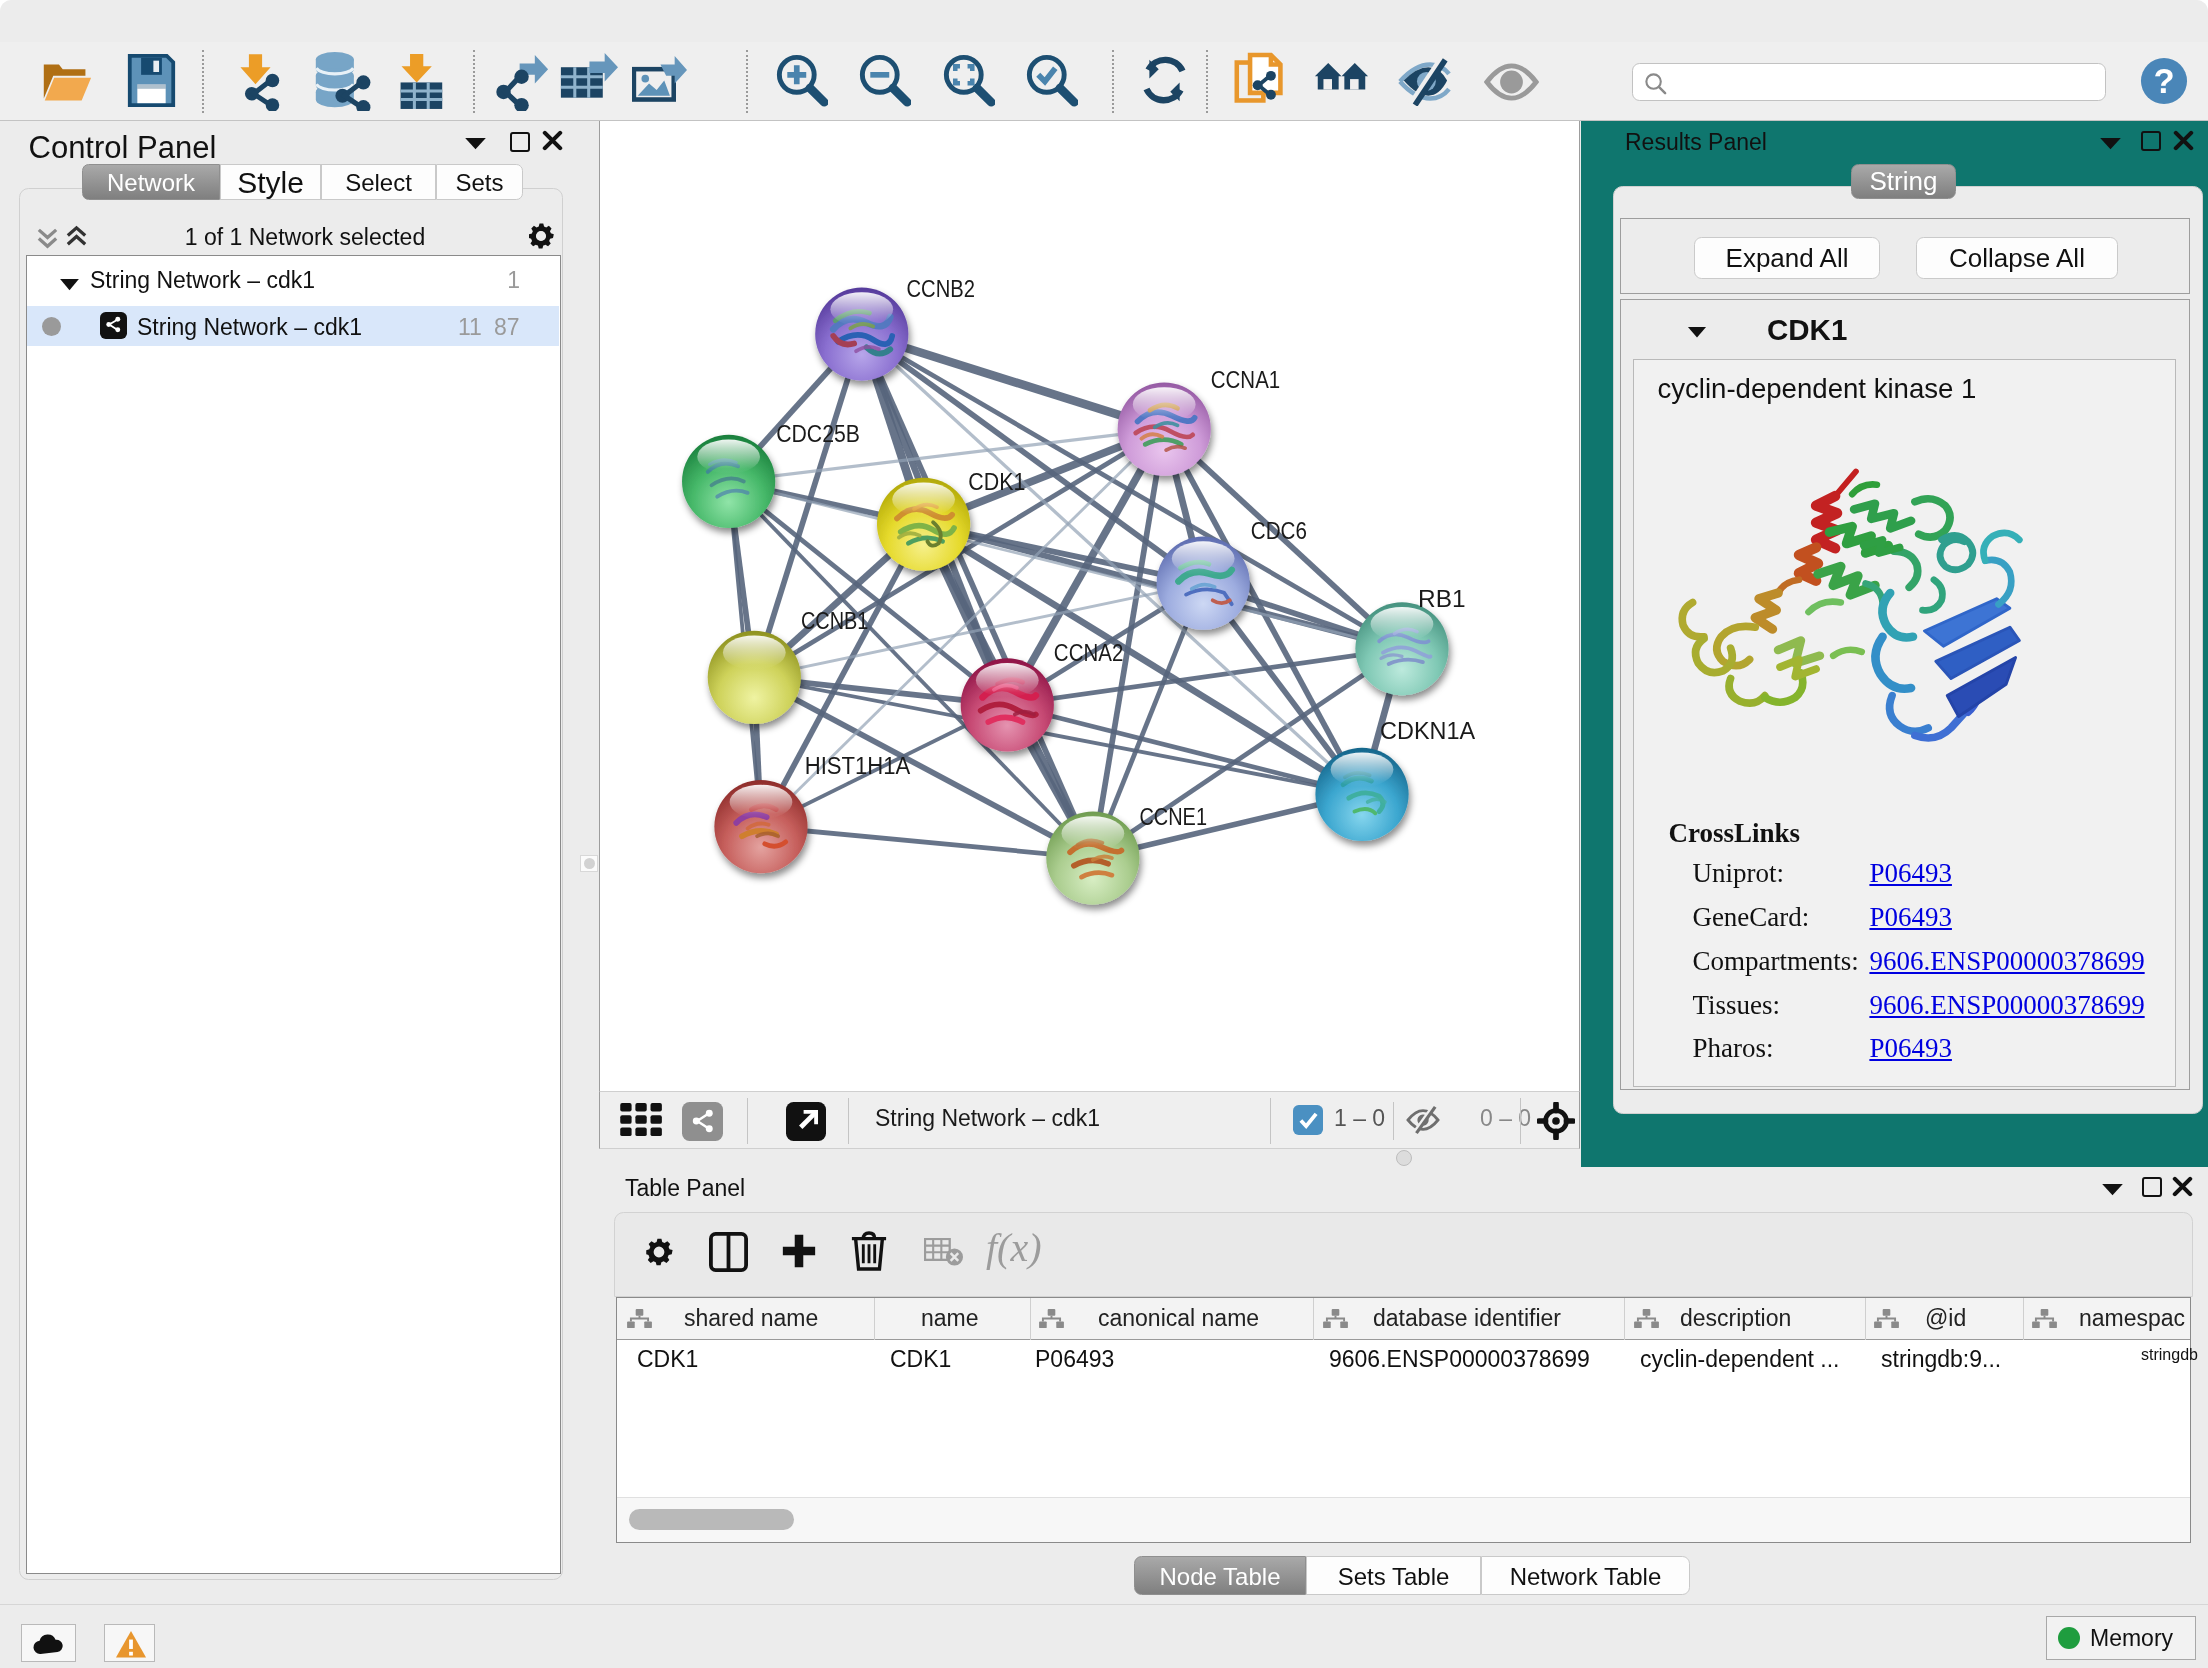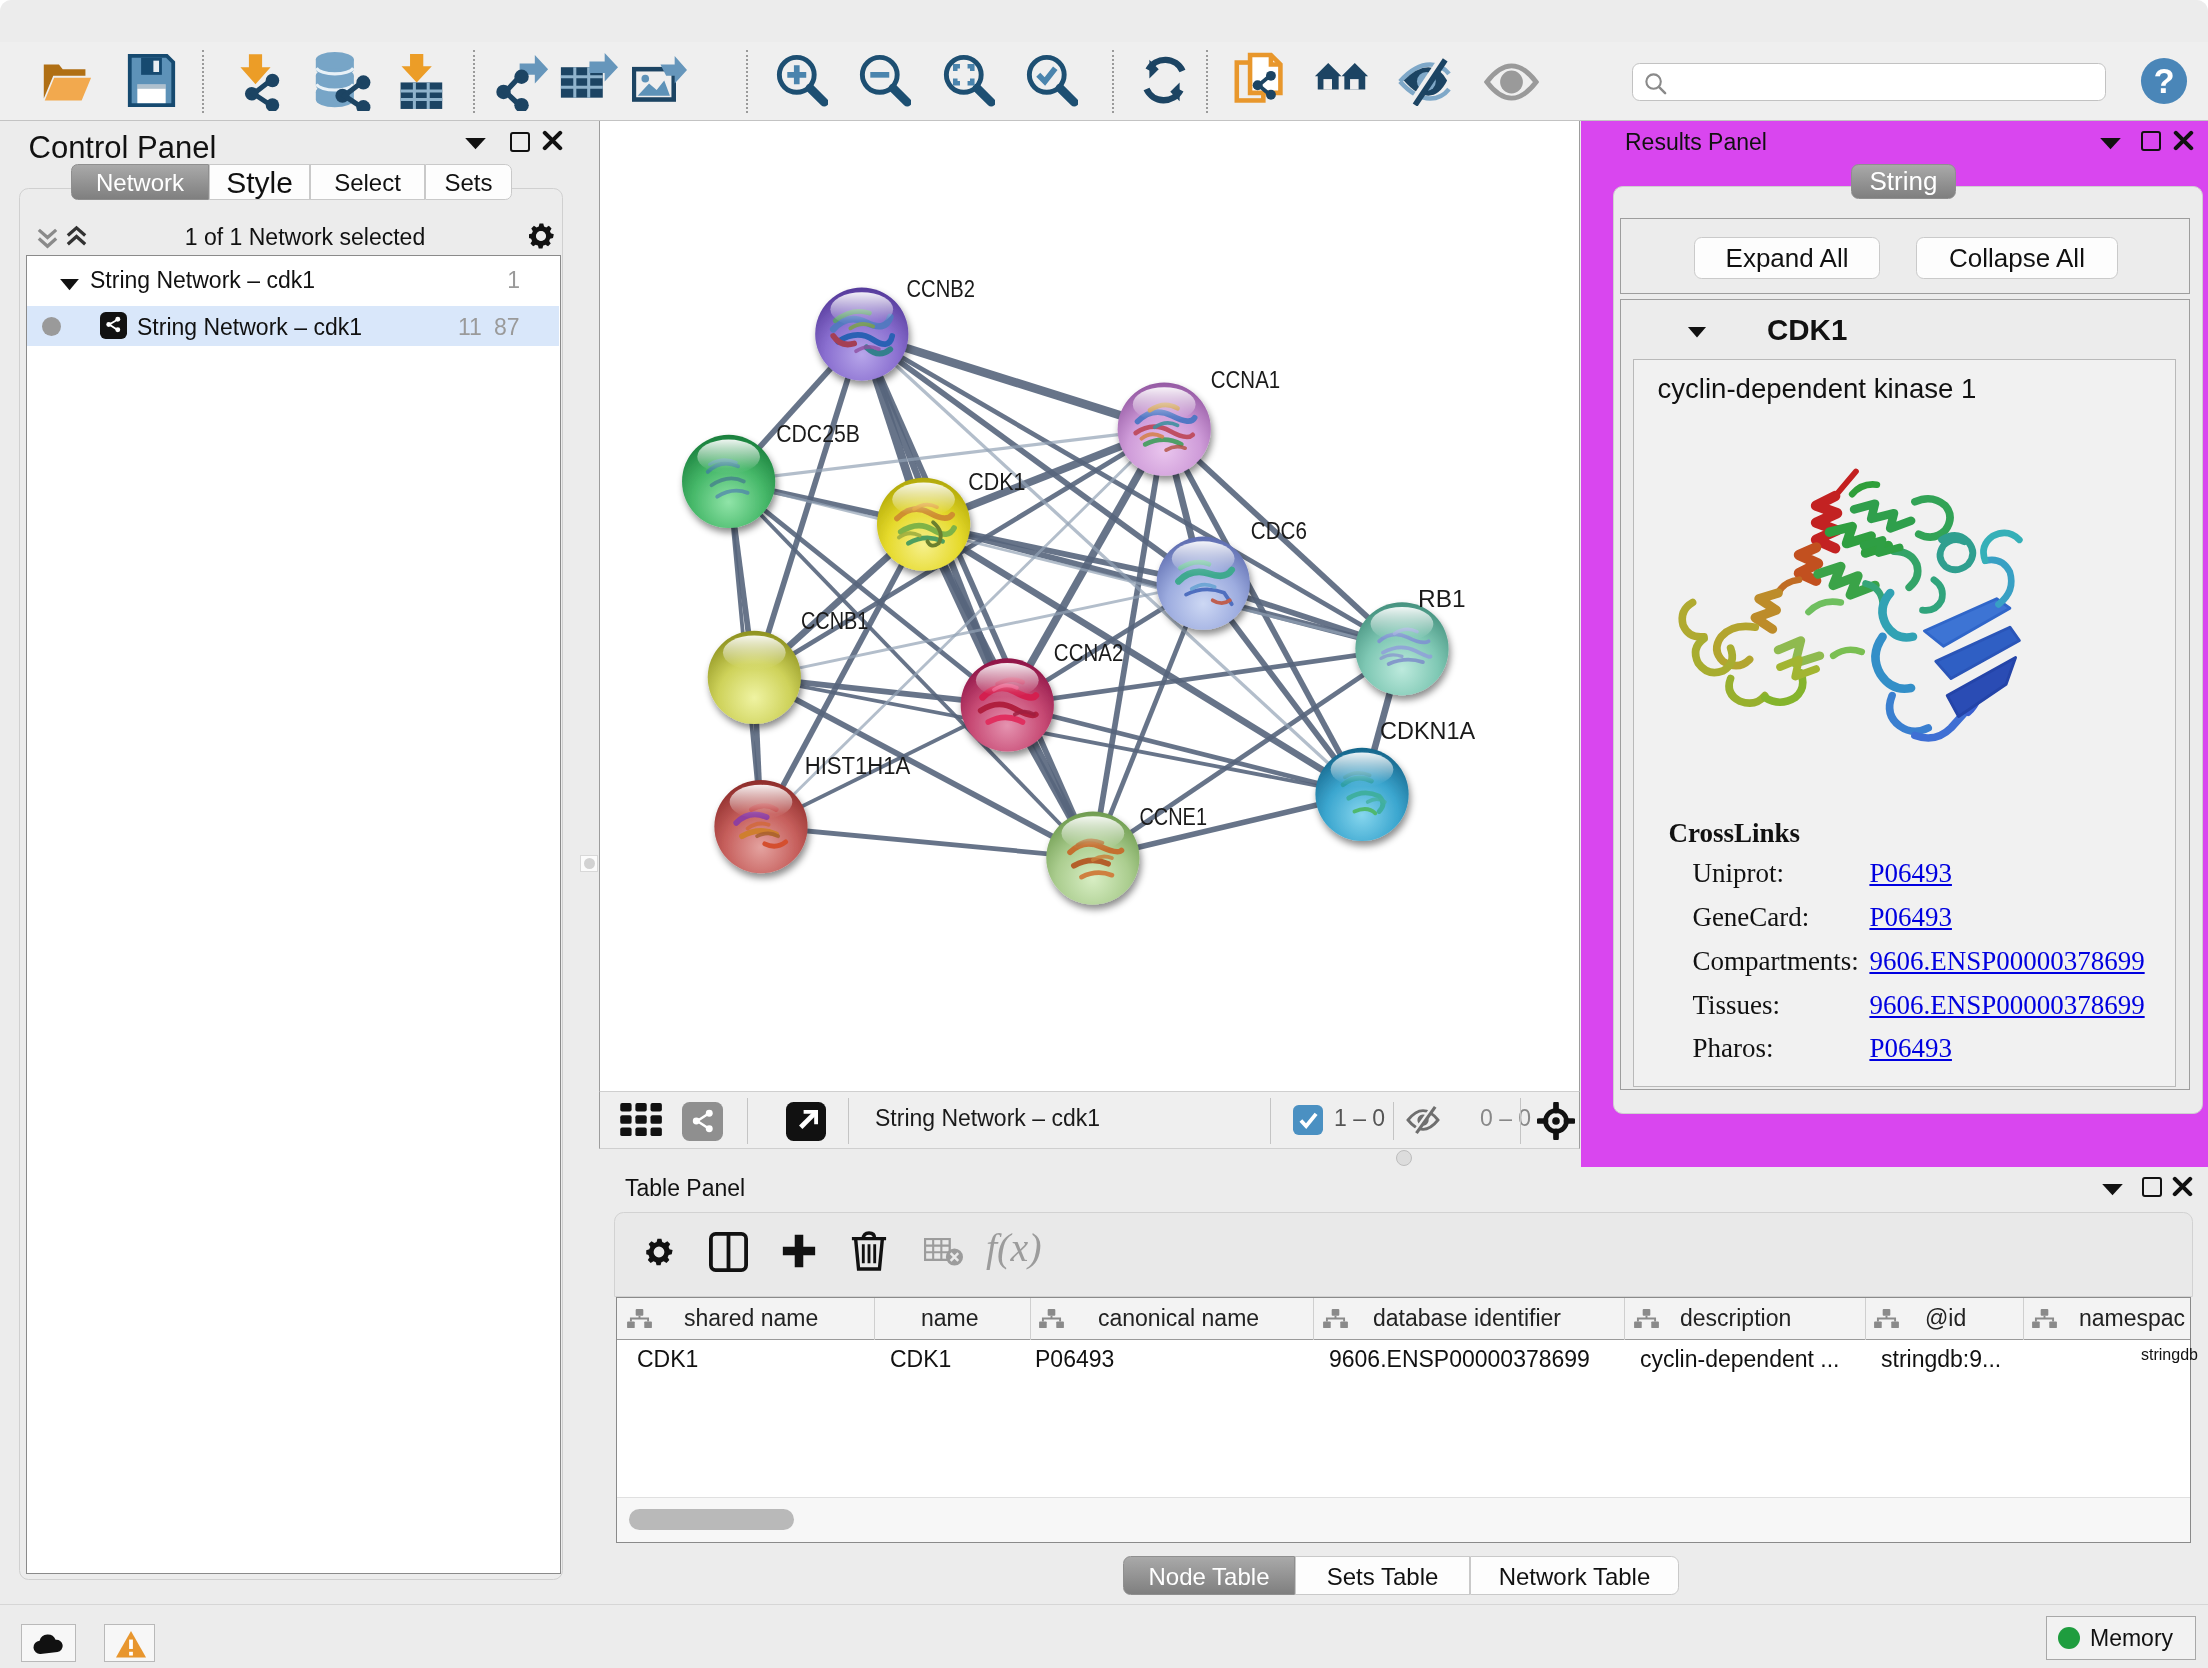--- a/index.html
+++ b/index.html
@@ -10,26 +10,26 @@
   .title{position:absolute;top:0;left:0;width:100%;height:41px;line-height:43px;text-align:center;font-size:24px;font-weight:600;color:#404040;}
   .toolbar{position:absolute;left:0;top:42px;width:2208px;height:78px;background:#efefef;border-bottom:1px solid #c3c3c3;}
   .tsep{position:absolute;top:7.6px;height:63px;width:0;border-left:2.9px dotted #9a9a9a;}
   .ticon{position:absolute;top:0;}
   
   #cpanel{position:absolute;left:0;top:121px;width:598px;height:1483px;background:#ececec;}
   
   #netpanel{position:absolute;left:599px;top:121px;width:979px;height:970px;background:#ffffff;border-left:1px solid #9d9d9d;border-right:1px solid #9d9d9d;}
   #netbar{position:absolute;left:599px;top:1091px;width:979px;height:56px;background:#efefef;border-top:1px solid #cfcfcf;border-bottom:1px solid #cfcfcf;border-left:1px solid #9d9d9d;border-right:1px solid #9d9d9d;}
   
-  #rpanel{position:absolute;left:1581px;top:121px;width:628px;height:1046px;background:#d946ef;}
+  #rpanel{position:absolute;left:1581px;top:121px;width:628px;height:1046px;background:#0f766e;}
   
   #tpanel{position:absolute;left:599px;top:1167px;width:1609px;height:437px;background:#ececec;}
   
   #statusbar{position:absolute;left:0;top:1604px;width:2208px;height:65px;background:#ececec;border-top:1px solid #d6d6d6;}
-  .seg{position:absolute;box-sizing:border-box;background:#fdfdfd;border:1px solid #c9c9c9;color:#111;text-align:center;}
+  .seg{position:absolute;box-sizing:border-box;background:#fdfdfd;border:1px solid #c9c9c9;color:#111;text-align:center;margin-left:11px;}
   .seg.sel{background:linear-gradient(#a9a9a9,#7f7f7f);color:#fff;border-color:#8f8f8f;}
 </style>
 </head>
 <body>
 <div class="win">
 
 
   <div class="toolbar" id="maintoolbar">
 
     <svg class="ticon" style="left:40px;top:11.4px;" width="53" height="55" viewBox="0 0 28 29">

